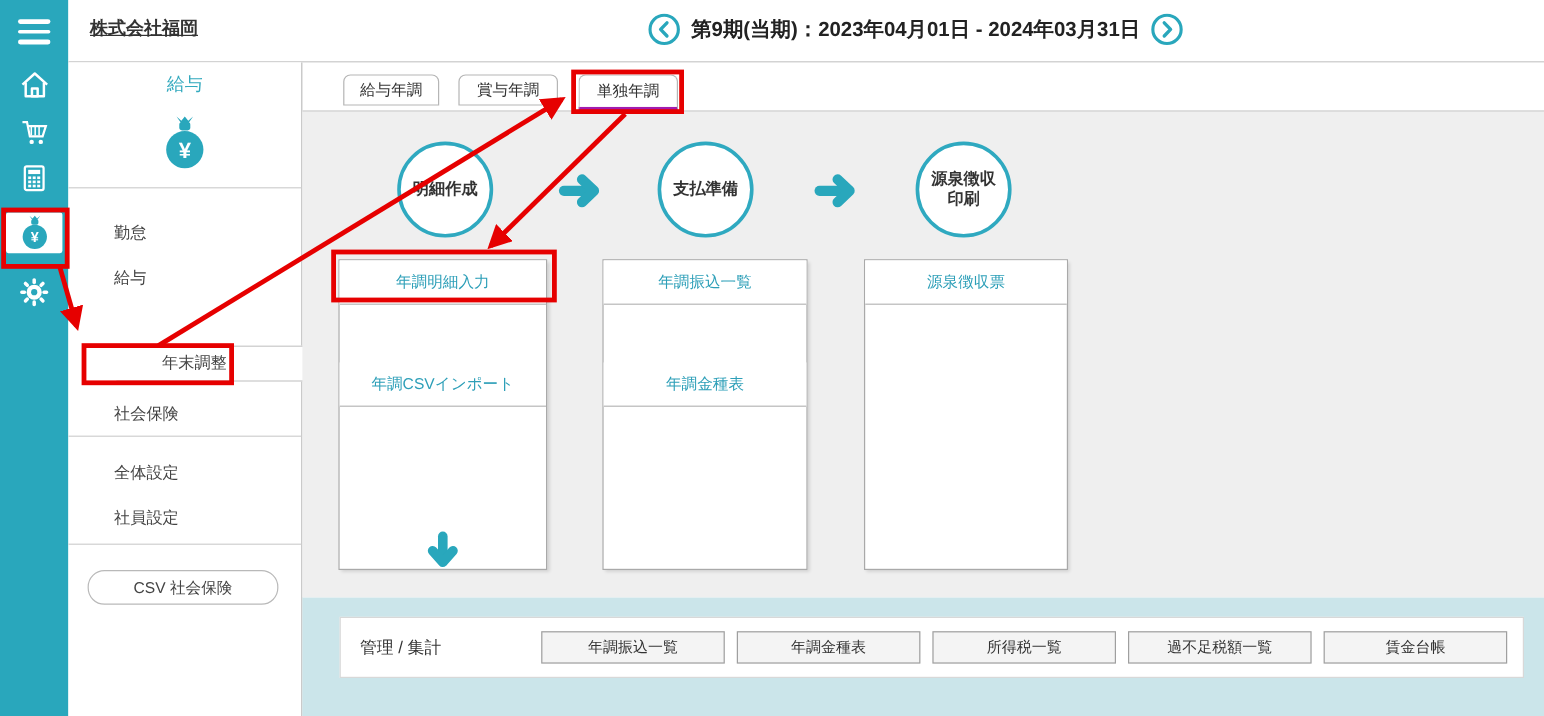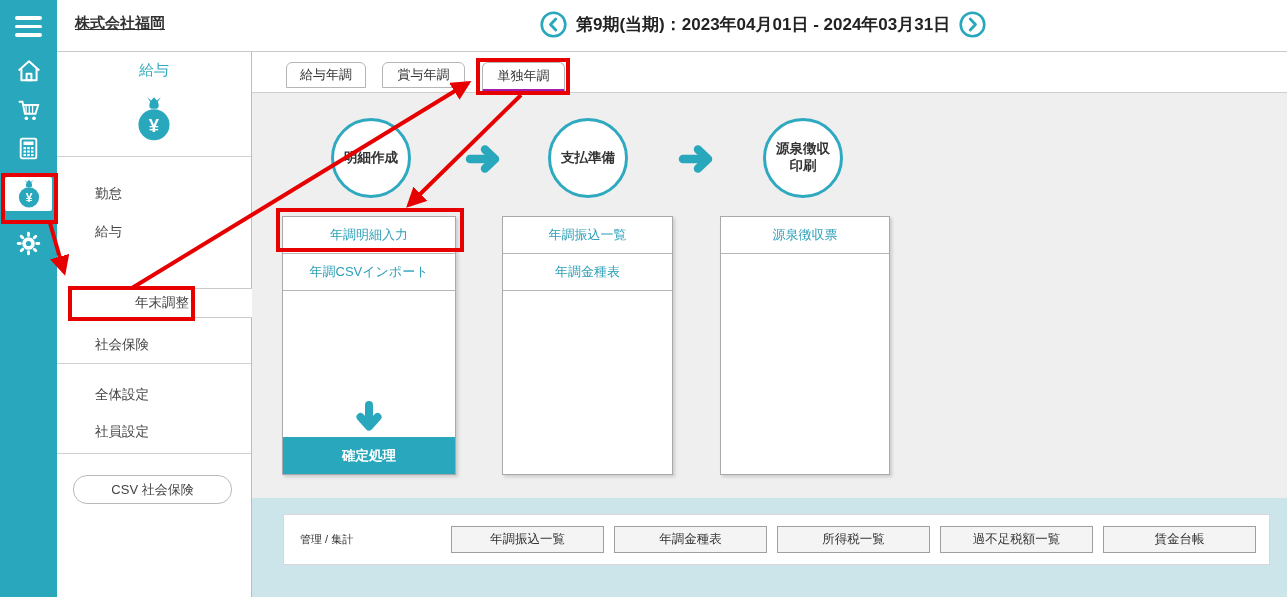--- a/index.html
+++ b/index.html
@@ -39,32 +39,32 @@
   .tab.t2{left:130px;width:83px;}
   .tab.t3{left:230px;width:83px;height:31px;border-bottom:4px solid #a21caf;z-index:3;}
   .content{position:absolute;left:0;top:40px;width:1035px;height:406px;background:#efefef;border-top:1px solid #cfcfcf;box-sizing:border-box;}
   .flow-circle{position:absolute;top:25px;width:80px;height:80px;border:3px solid #2fa9c0;border-radius:50%;background:#fff;
     box-sizing:border-box;display:flex;flex-direction:column;align-items:center;justify-content:center;
     font-size:13.5px;font-weight:bold;color:#333;line-height:1.25;}
   .fc1{left:79px;} .fc2{left:296px;} .fc3{left:511px;}
   .flow-arrow{position:absolute;top:50px;}
   .fa1{left:212px;} .fa2{left:425px;}
   .col{position:absolute;top:123px;height:259px;background:#fff;border:1px solid #a9a9a9;box-sizing:border-box;
-    display:flex;flex-direction:column;box-shadow:2px 2px 3px rgba(0,0,0,0.15);}
+    display:flex;flex-direction:column;box-shadow:2px 2px 3px rgba(0,0,0,0.15);gap:48px;}
   .col1{left:30px;width:174px;} .col2{left:250px;width:171px;} .col3{left:468px;width:170px;}
   .col-row{height:36px;flex:0 0 36px;border-bottom:1px solid #b7b7b7;display:flex;align-items:center;justify-content:center;
     font-size:13px;color:#2d9fb8;cursor:pointer;background:#fff;}
   .col-fill{flex:1 1 auto;}
   .col-arrow{flex:0 0 40px;display:flex;align-items:flex-end;justify-content:center;padding-bottom:4px;}
   .col-action{flex:0 0 37px;background:#29a7bc;color:#fff;font-size:13.5px;font-weight:bold;
     display:flex;align-items:center;justify-content:center;cursor:pointer;}
   
   .band{position:absolute;left:0;top:446px;width:1035px;height:99px;background:#cbe5ea;}
   .band-bar{position:absolute;left:31px;top:16px;width:987px;height:51px;background:#fff;border:1px solid #d8d8d8;box-sizing:border-box;}
-  .band-label{position:absolute;left:16px;top:0;height:100%;display:flex;align-items:center;font-size:11px;color:#333;}
+  .band-label{position:absolute;left:16px;top:0;height:100%;display:flex;align-items:center;font-size:14px;color:#333;}
   .band-buttons{position:absolute;left:167px;top:0;height:100%;display:flex;align-items:center;gap:10px;}
   .band-btn{width:153px;height:27px;background:#f4f4f4;border:1px solid #9f9f9f;box-sizing:border-box;
     font-size:12.5px;color:#333;display:flex;align-items:center;justify-content:center;cursor:pointer;}
   
   .overlay{position:absolute;left:0;top:0;width:1287px;height:597px;z-index:100;pointer-events:none;}
 </style>
 </head>
 <body>
 
 <div class="sidebar">

